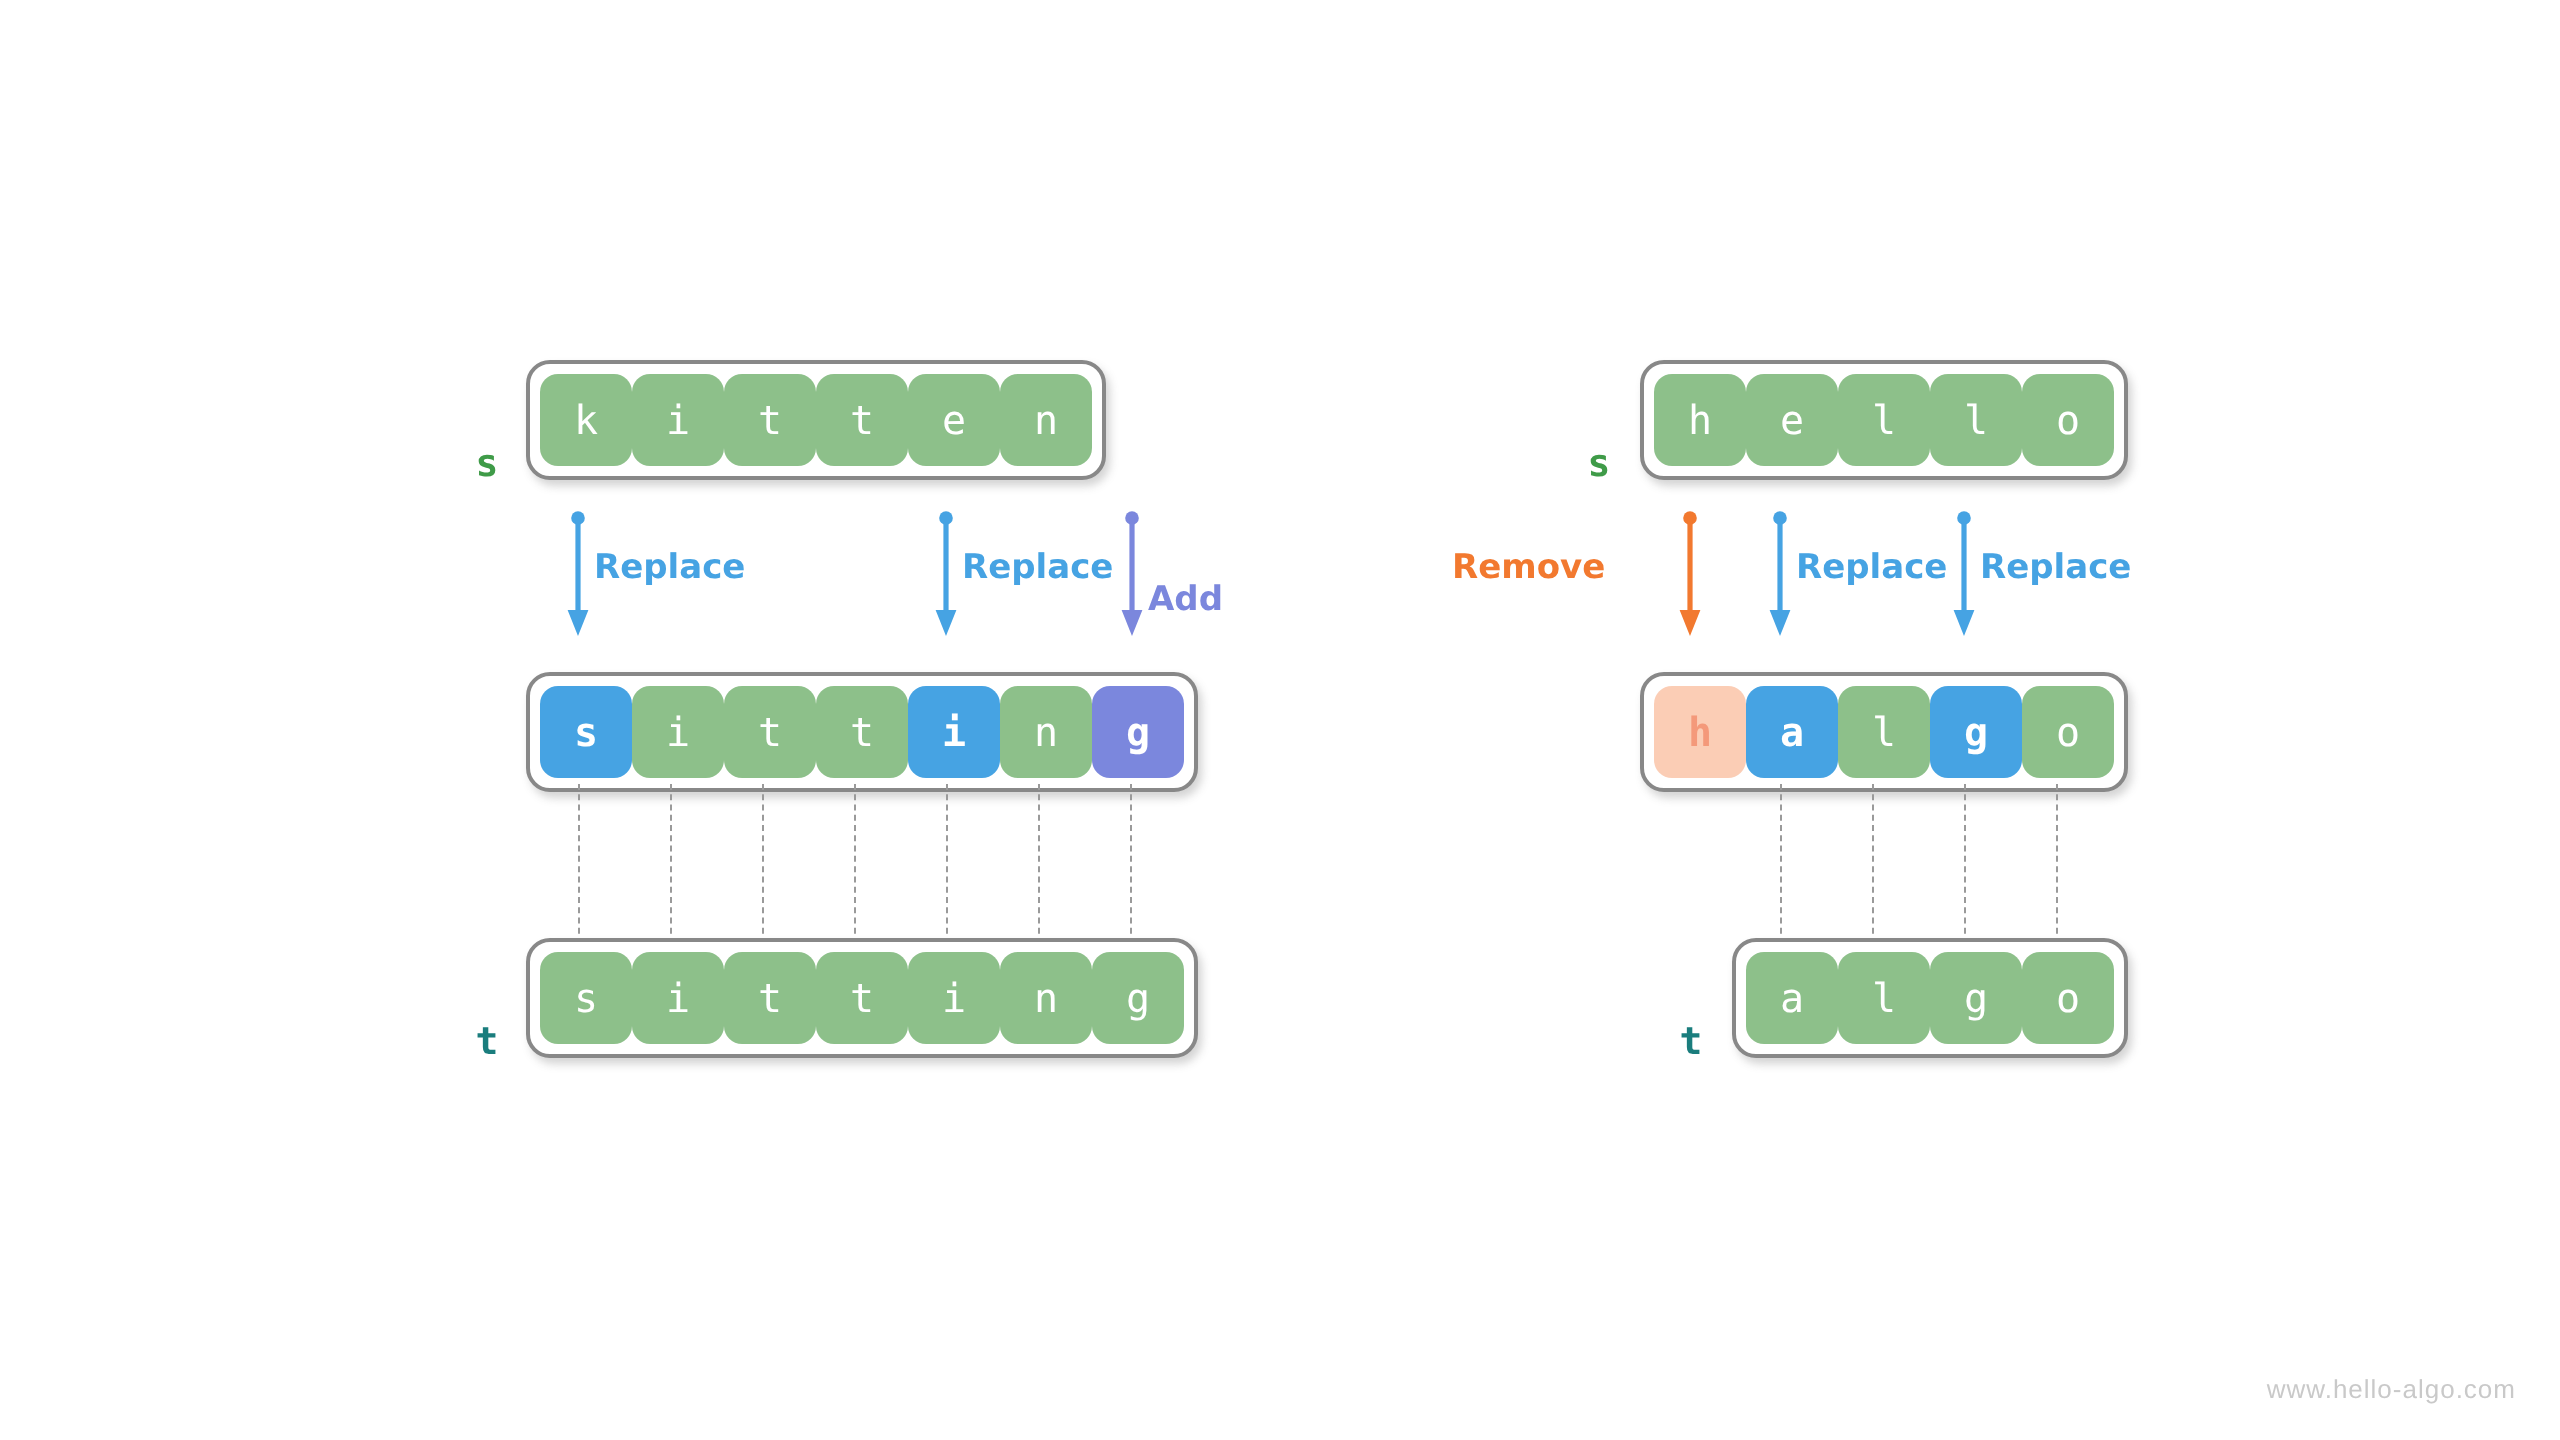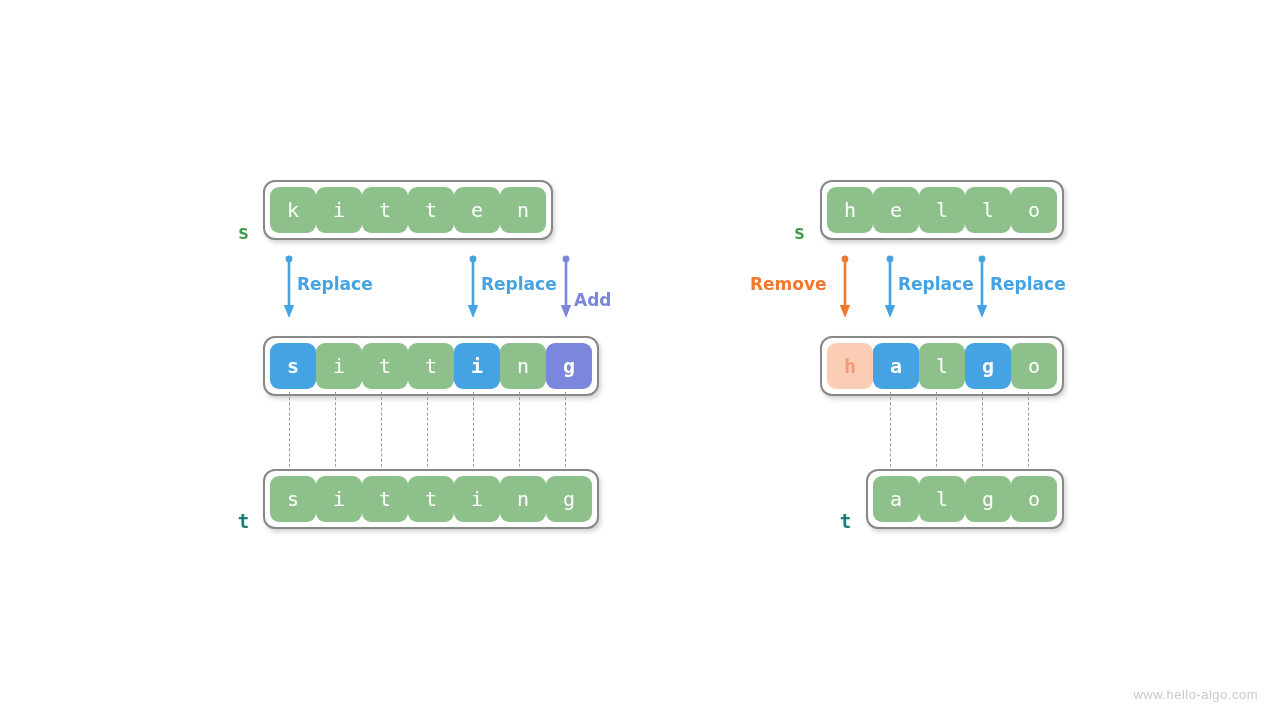--- a/index.html
+++ b/index.html
@@ -166,21 +166,21 @@
   </div>
 
   <div class="strbox" style="left:820px;top:180px;">
     <div class="cell green">h</div>
     <div class="cell green">e</div>
     <div class="cell green">l</div>
     <div class="cell green">l</div>
     <div class="cell green">o</div>
   </div>
 
-  <div class="oplabel op-orange" style="left:750px;top:274px;">Remove</div>
+  <div class="oplabel op-orange" style="left:726px;top:274px;">Remove</div>
   <div class="arrow" style="left:839px;top:255px;">
     <svg width="12" height="64" viewBox="0 0 12 64">
       <circle cx="6" cy="4" r="3.4" fill="#f2792f"></circle>
       <line x1="6" y1="4" x2="6" y2="53" stroke="#f2792f" stroke-width="2.6"></line>
       <polygon points="6,63 0.8,50 11.2,50" fill="#f2792f"></polygon>
     </svg>
   </div>
 
   <div class="arrow" style="left:884px;top:255px;">
     <svg width="12" height="64" viewBox="0 0 12 64">

